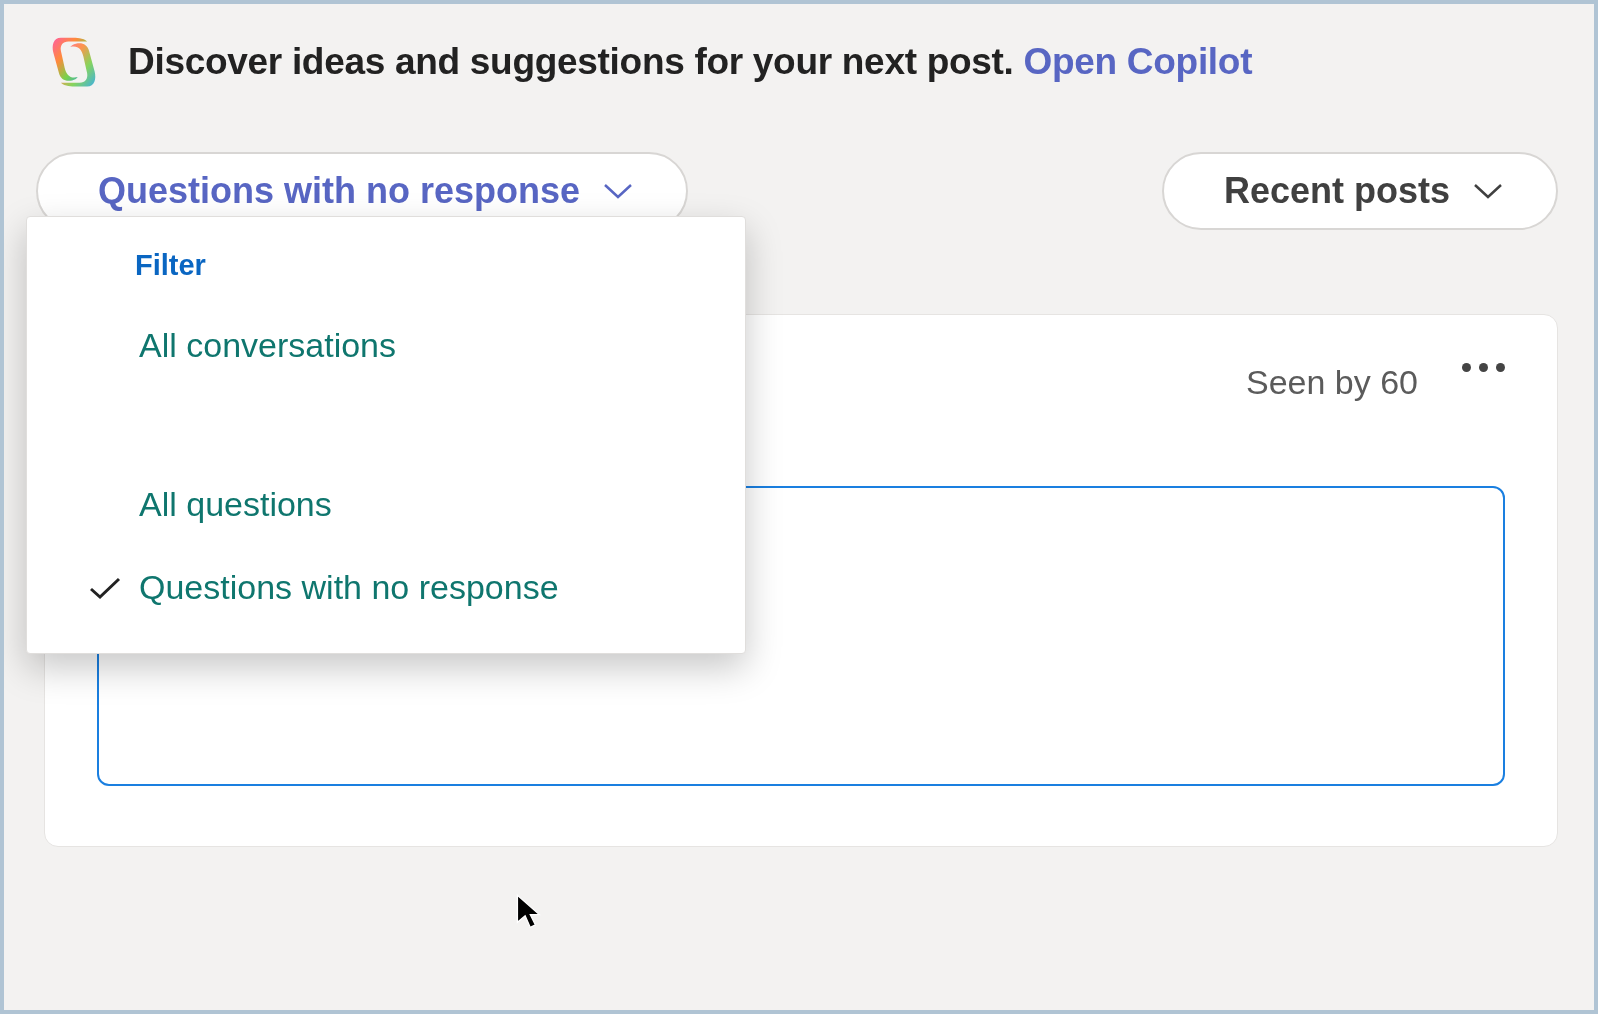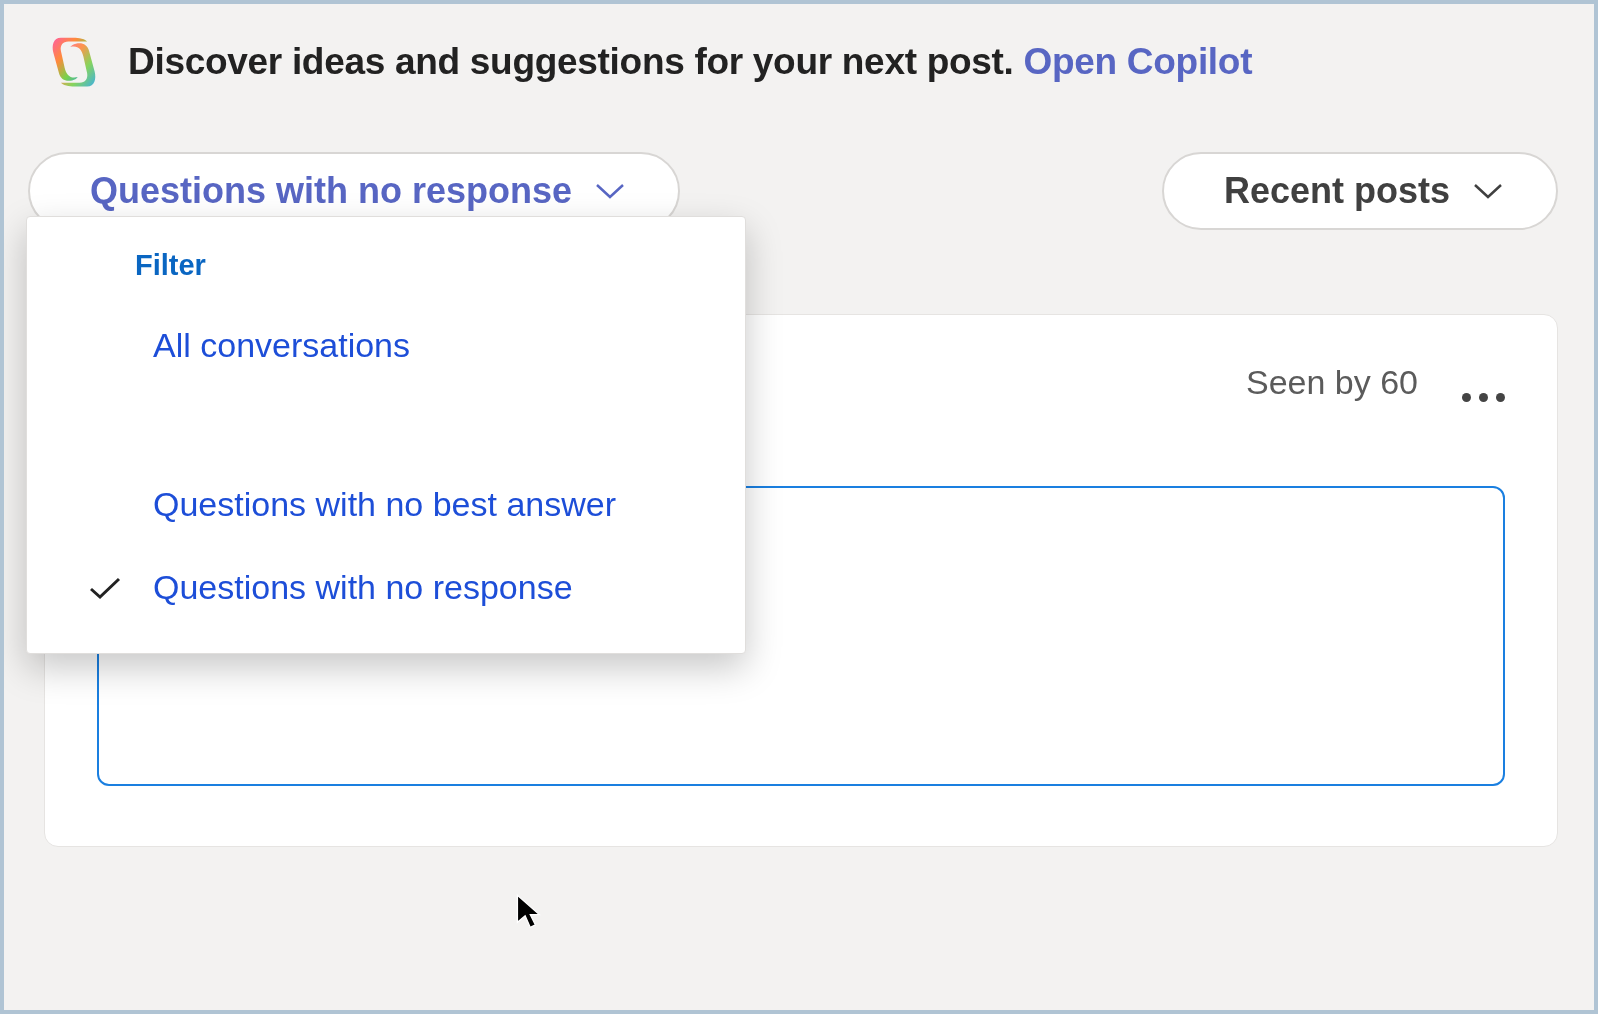--- a/index.html
+++ b/index.html
@@ -33,21 +33,21 @@
   }
   .banner-link {
     color: #5866c3;
     font-weight: 600;
     margin-top: 32px;
   }
 
   .toolbar {
     display: flex;
     justify-content: space-between;
-    padding: 36px 36px 0 24px;
+    padding: 36px 36px 0 32px;
     position: relative;
   }
 
   .pill-button {
     display: inline-flex;
     align-items: center;
     gap: 22px;
     background: #fff;
     border: 2px solid #d8d6d4;
     border-radius: 60px;
@@ -82,24 +82,24 @@
   }
   .dropdown-header {
     font-size: 29px;
     font-weight: 600;
     color: #0a66c2;
     padding: 4px 40px 22px 108px;
   }
   .dropdown-item {
     display: flex;
     align-items: center;
-    gap: 28px;
+    gap: 14px;
     padding: 22px 40px 22px 58px;
     font-size: 34px;
-    color: #1d4ed8;
+    color: #0f766e;
     cursor: pointer;
   }
   .check-slot {
     width: 40px;
     height: 32px;
     display: flex;
     align-items: center;
     justify-content: center;
     flex-shrink: 0;
   }
@@ -118,21 +118,21 @@
     top: 310px;
     background: #fff;
     border: 1px solid #e6e4e2;
     border-radius: 14px;
     padding: 48px 52px 60px 52px;
     z-index: 1;
   }
   .post-header {
     display: flex;
     justify-content: flex-end;
-    align-items: flex-end;
+    align-items: flex-start;
     gap: 44px;
     margin-bottom: 84px;
   }
   .seen-text {
     font-size: 34px;
     color: #5b5b5b;
   }
   .more-dots {
     display: flex;
     gap: 8px;
@@ -197,21 +197,21 @@
 
     <div class="dropdown-item">
       <span class="check-slot"></span>
       <span>All conversations</span>
     </div>
     <div class="dropdown-item">
       <span class="check-slot"></span>
     </div>
     <div class="dropdown-item">
       <span class="check-slot"></span>
-      <span>Questions with no best answer</span>
+      <span>All questions</span>
     </div>
     <div class="dropdown-item">
       <span class="check-slot">
         <svg class="check-icon" viewBox="0 0 34 26">
             <polyline points="3,14 12,22 31,4"></polyline>
           </svg>
       </span>
       <span>Questions with no response</span>
     </div>
   </div>

